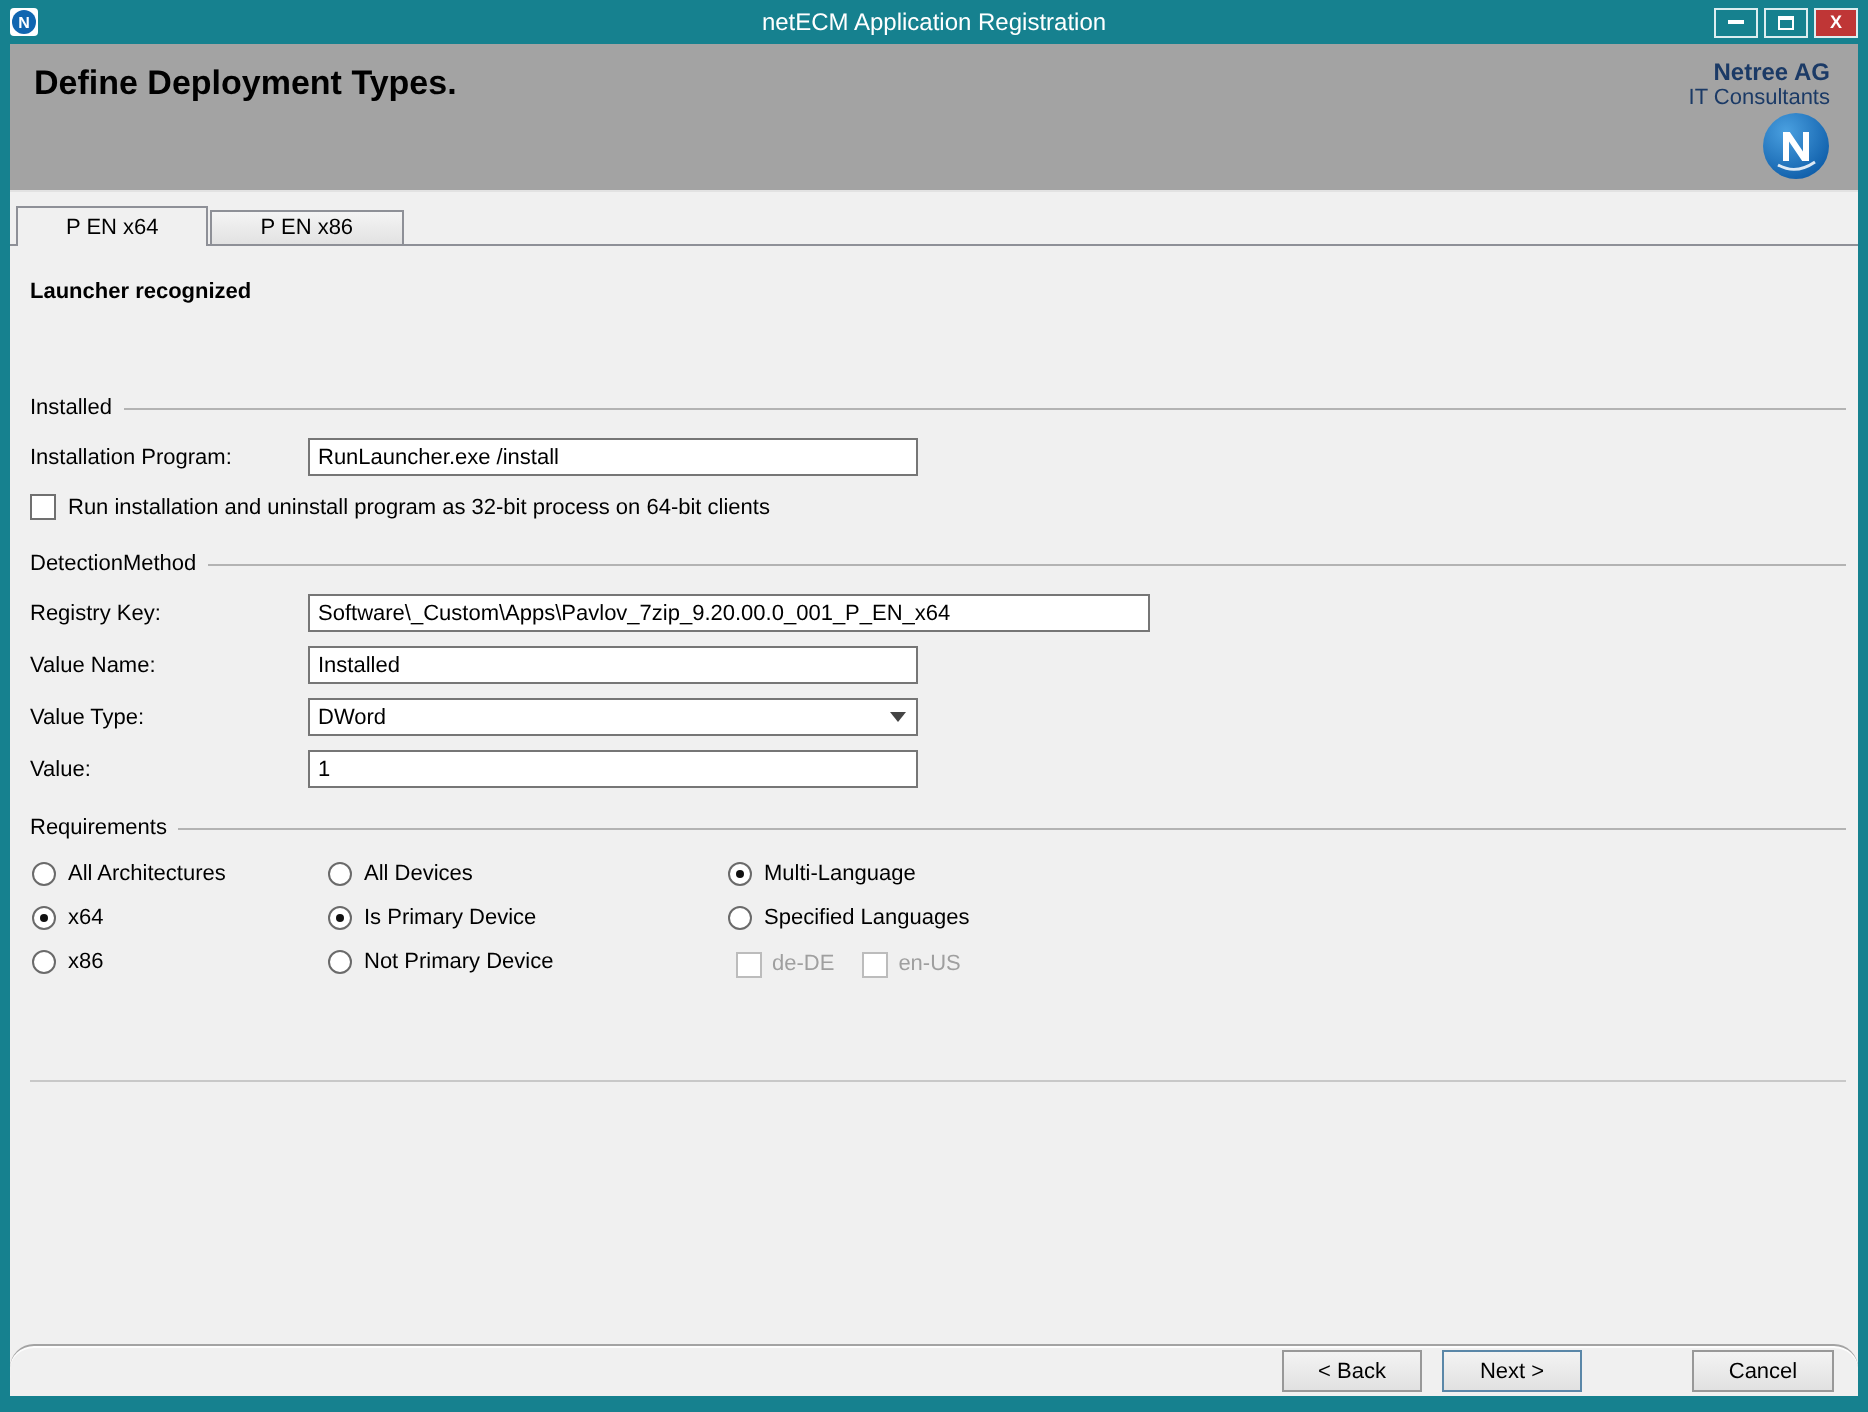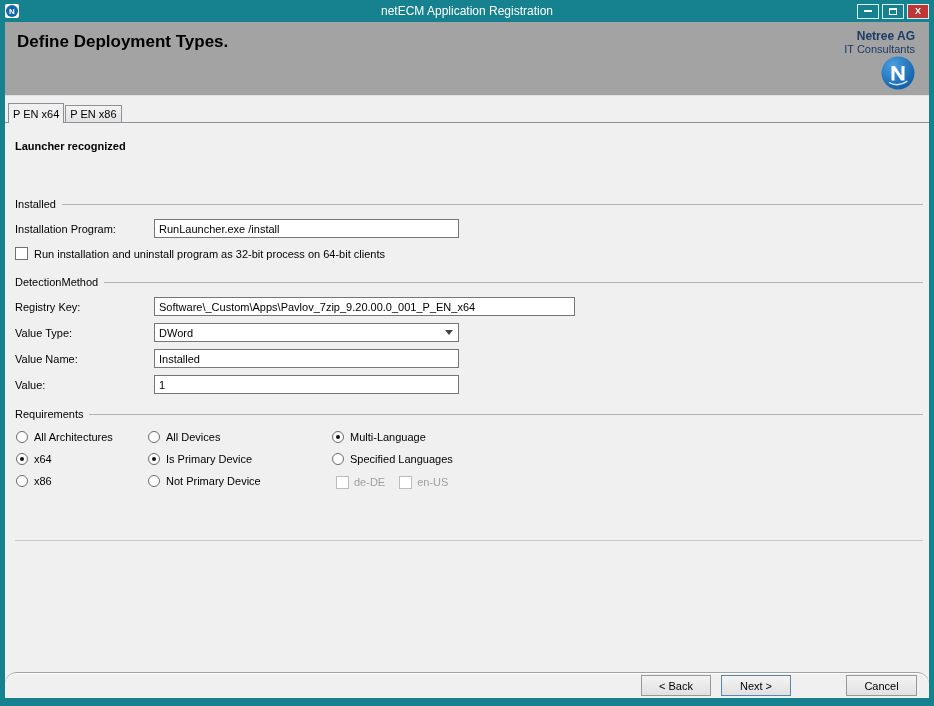--- a/index.html
+++ b/index.html
@@ -23,21 +23,21 @@
   
   .header { position: relative; height: 74px; background: #a3a3a3; padding: 10px 12px; border-bottom: 1px solid #e2e2e2; }
   .h-title { font-size: 17px; font-weight: bold; color: #000; }
   .brand { position: absolute; top: 7px; right: 14px; display: flex; flex-direction: column; align-items: flex-end; }
   .brand-1 { font-size: 12px; font-weight: bold; color: #1b3a66; }
   .brand-2 { font-size: 11px; color: #1b3a66; }
   .logo { margin-top: 1px; width: 34px; height: 34px; }
 
   
   .tabs { display: flex; align-items: flex-end; padding-left: 3px; margin-top: 6px; height: 20px; position: relative; z-index: 2; }
-  .tab { font-size: 11px; color: #000; padding: 2px 4px 3px; height: 17px; margin-right: 1px;
+  .tab { font-size: 11px; color: #000; padding: 2px 24px 3px; height: 17px; margin-right: 1px;
          border: 1px solid #8e9097; border-bottom: none; background: linear-gradient(#f4f4f4, #e2e2e2); cursor: pointer; }
   .tab.active { background: #f0f0f0; height: 20px; margin-bottom: -1px; position: relative; z-index: 3; padding-top: 4px; }
 
   
   .panel { flex: 1; border-top: 1px solid #8e9097; position: relative; z-index: 1; overflow: hidden; }
   .status { font-size: 11px; font-weight: bold; margin: 17px 0 0 10px; }
   .group-sep { display: flex; align-items: center; font-size: 11px; margin: 0 6px 0 10px; }
   .group-sep .line { flex: 1; height: 1px; background: #b3b3b3; margin-left: 6px; }
   .gs-programs { margin-top: 46px; }
   .gs-detect { margin-top: 16px; }
@@ -49,21 +49,21 @@
   .w305 { width: 305px; }
   .w421 { width: 421px; }
   .select { height: 19px; border: 1px solid #767676; background: #fff; font-size: 11px; display: flex; align-items: center; padding: 0 4px; cursor: pointer; }
   .select .sel-text { flex: 1; }
   .chev { width: 0; height: 0; border-left: 4px solid transparent; border-right: 4px solid transparent; border-top: 5px solid #444; margin-right: 1px; }
 
   .check-row { display: flex; align-items: center; gap: 6px; padding-left: 10px; margin-top: 9px; font-size: 11px; }
   .cb { width: 13px; height: 13px; border: 1px solid #707070; background: #fff; flex: 0 0 auto; cursor: pointer; }
   .cb.disabled { border-color: #bcbcbc; cursor: default; }
 
-  .req-cols { display: flex; padding-left: 11px; margin-top: 11px; }
+  .req-cols { display: flex; padding-left: 11px; margin-top: 11px; gap: 16px; }
   .req-col { display: flex; flex-direction: column; gap: 10px; }
   .req-col.c1 { width: 132px; }
   .req-col.c2 { width: 184px; }
   .radio-item { display: flex; align-items: center; gap: 6px; font-size: 11px; cursor: pointer; }
   .radio { width: 12px; height: 12px; border: 1px solid #6a6a6a; border-radius: 50%; background: #fff; position: relative; flex: 0 0 auto; }
   .radio.checked::after { content: ''; position: absolute; left: 3px; top: 3px; width: 4px; height: 4px; background: #111; border-radius: 50%; }
   .lang-row { display: flex; gap: 14px; margin-left: 4px; margin-top: 1px; }
   .lang-item { display: flex; align-items: flex-start; gap: 5px; font-size: 11px; color: #9f9f9f; }
   .thin-sep { height: 1px; background: #c8c8c8; margin: 51px 6px 0 10px; }
 
@@ -153,30 +153,30 @@
         <span>DetectionMethod</span>
         <span class="line"></span>
       </div>
 
       <div class="form-row first">
         <label>Registry Key:</label>
         <input class="tb w421" value="Software\_Custom\Apps\Pavlov_7zip_9.20.00.0_001_P_EN_x64" style="">
       </div>
 
       <div class="form-row">
+        <label>Value Name:</label>
+        <input class="tb w305" value="Installed" style="">
+      </div>
+
+      <div class="form-row">
         <label>Value Type:</label>
         <div class="select w305">
           <span class="sel-text">DWord</span>
           <span class="chev"></span>
         </div>
-      </div>
-
-      <div class="form-row">
-        <label>Value Name:</label>
-        <input class="tb w305" value="Installed" style="">
       </div>
 
       <div class="form-row">
         <label>Value:</label>
         <input class="tb w305" value="1" style="">
       </div>
 
       <div class="group-sep gs-req">
         <span>Requirements</span>
         <span class="line"></span>

